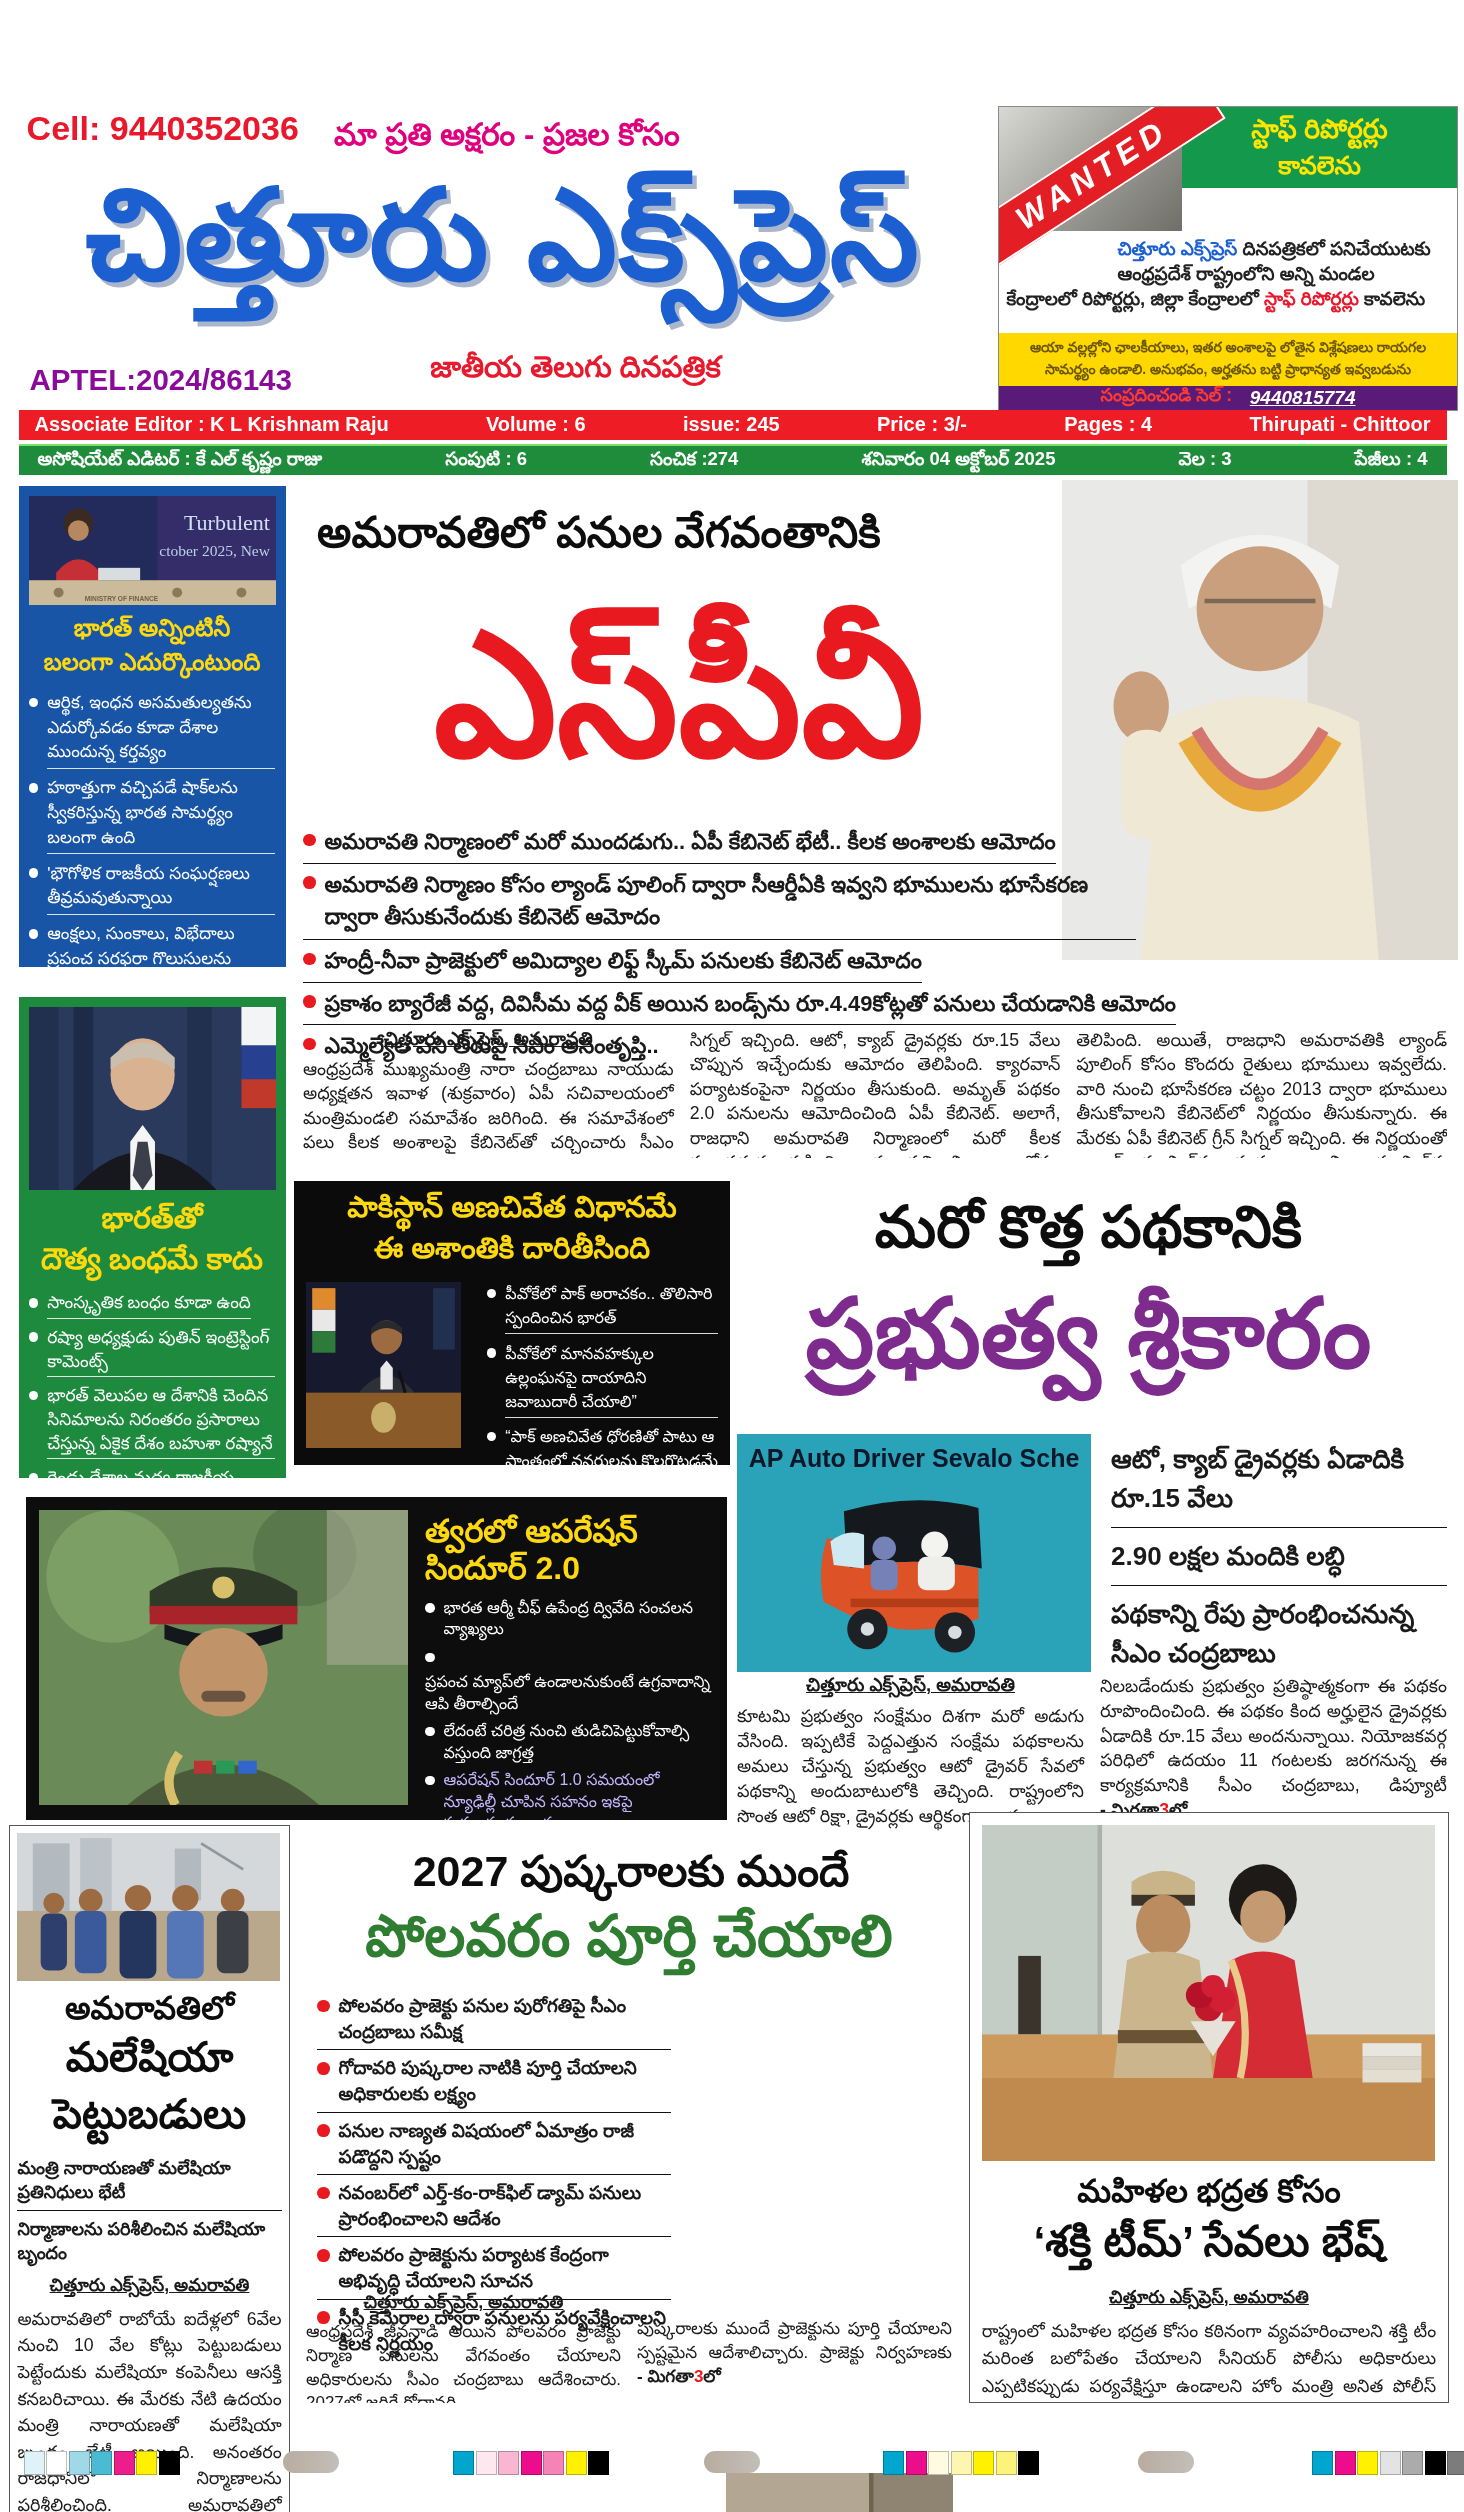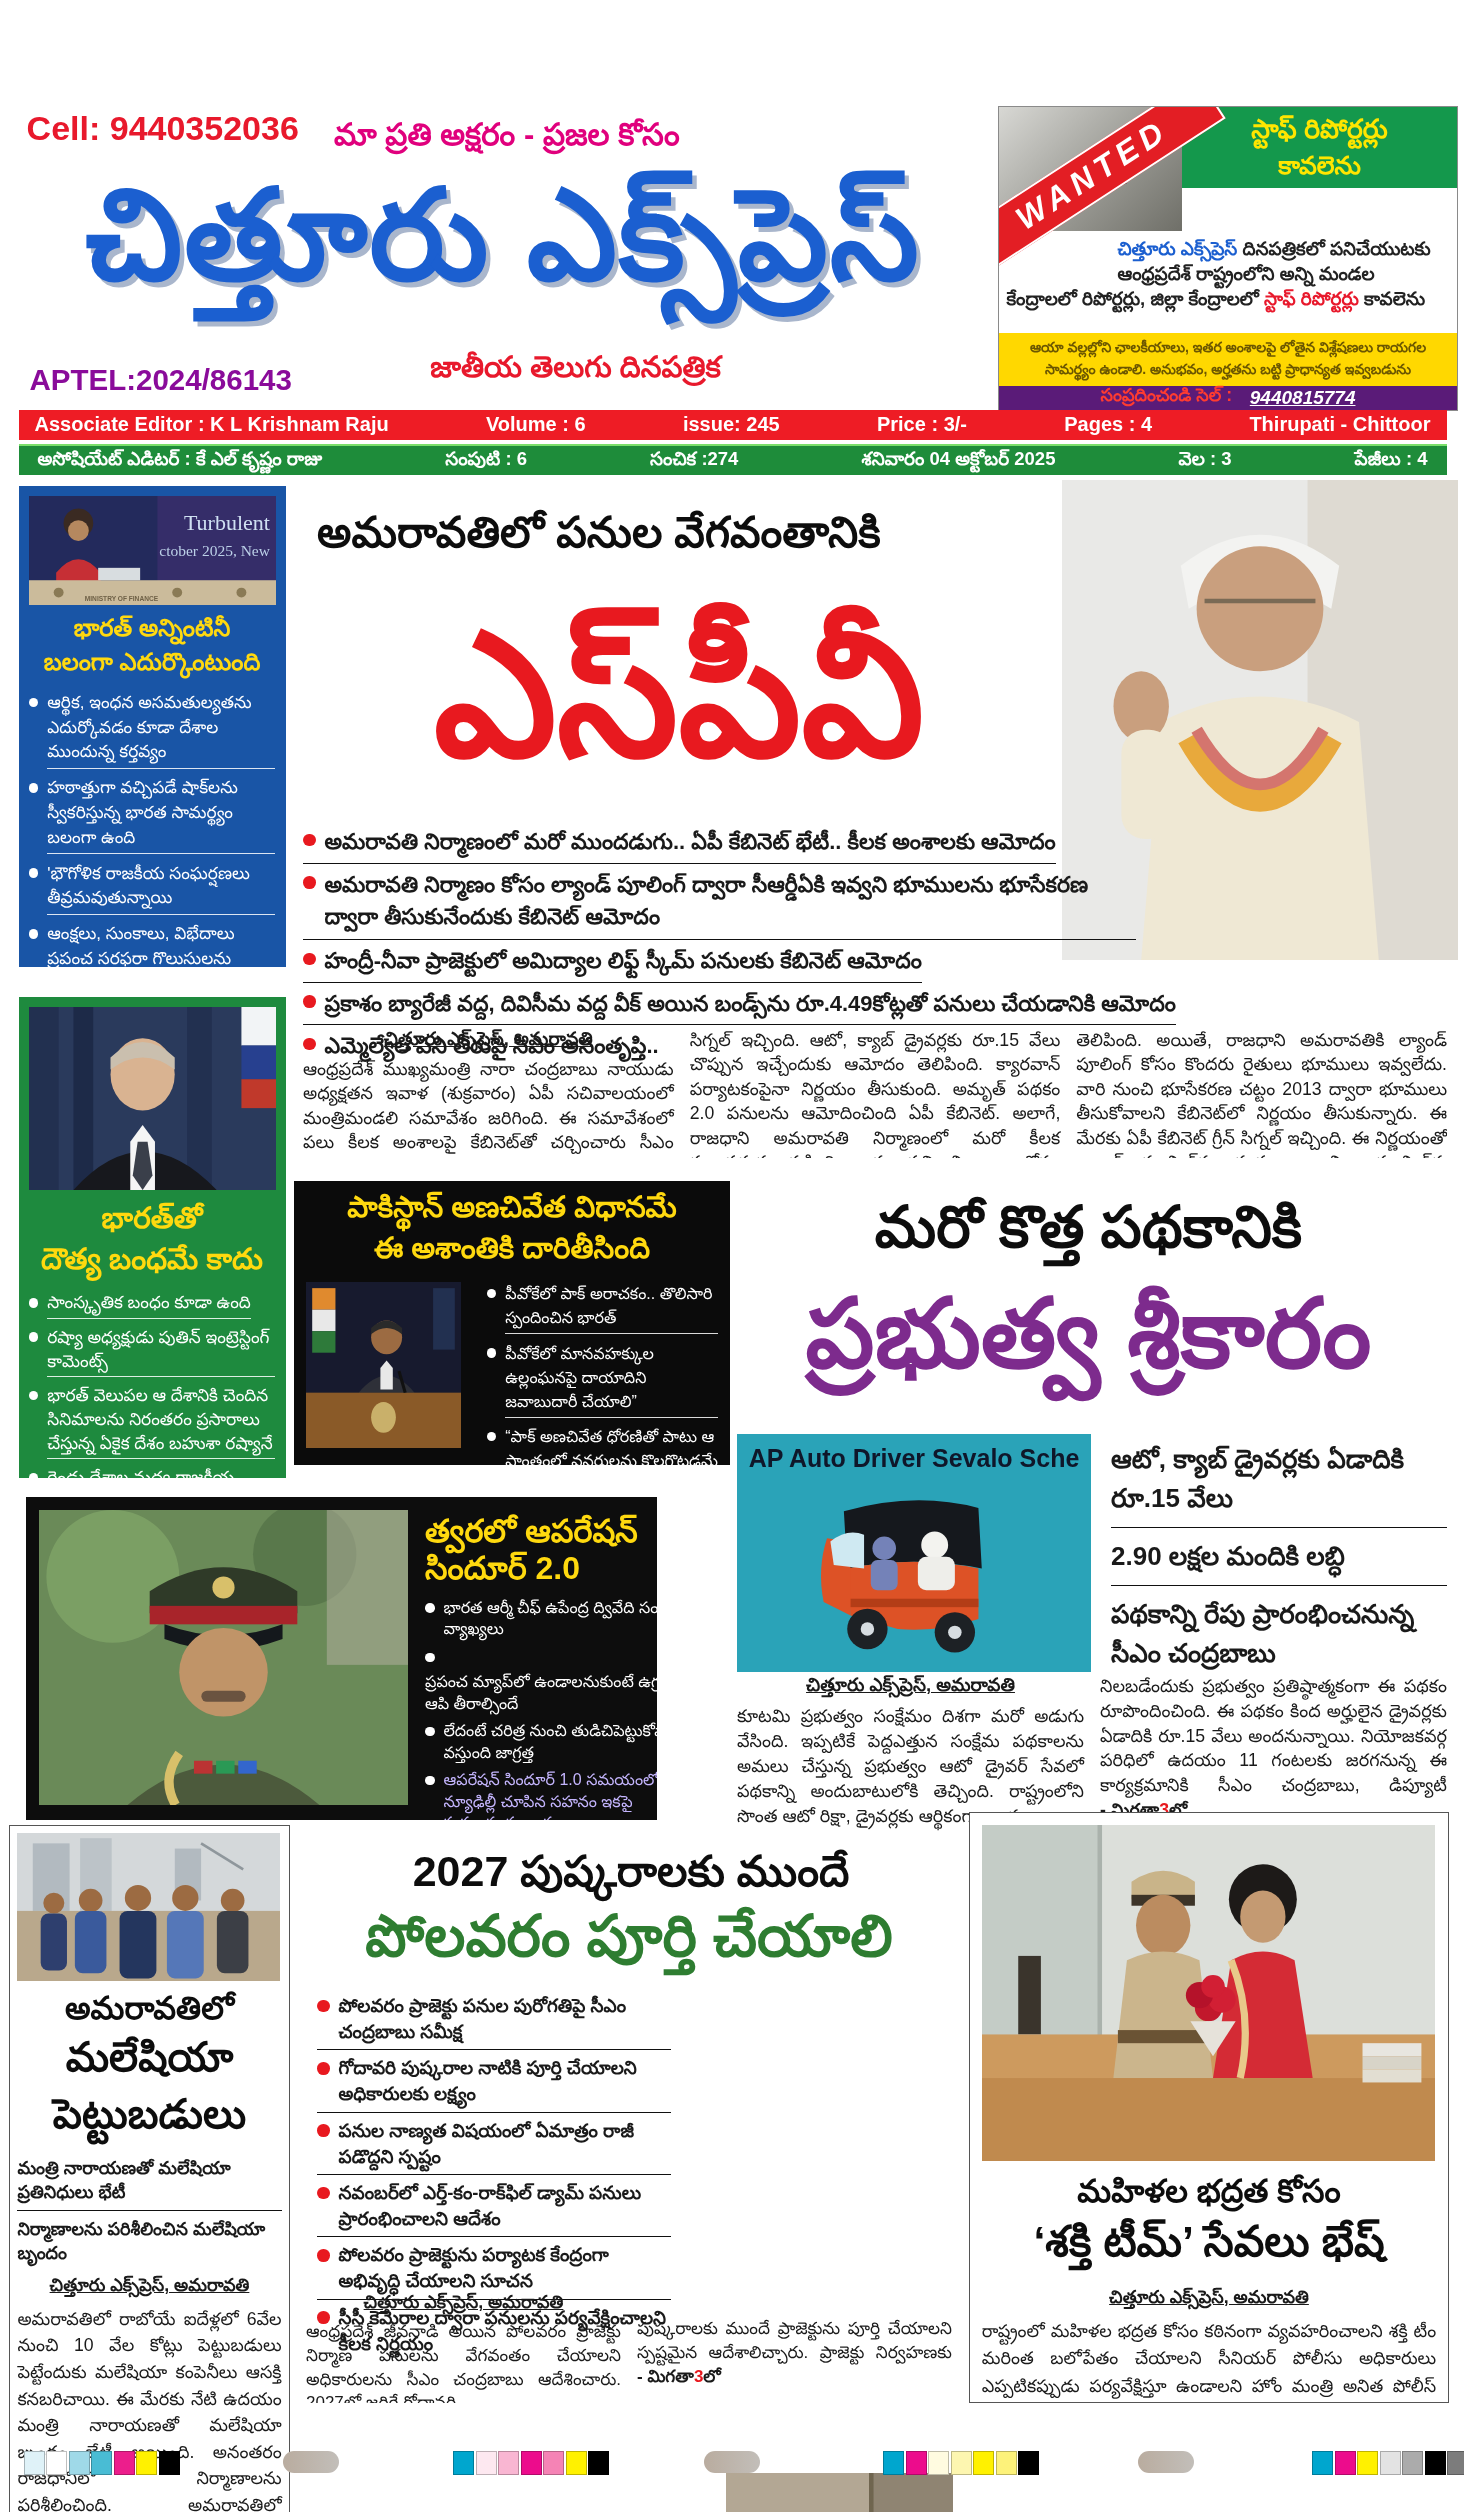--- a/index.html
+++ b/index.html
@@ -283,21 +283,21 @@
       <div class="j" style="font-size:17.7px;line-height:1.4;">కూటమి ప్రభుత్వం సంక్షేమం దిశగా మరో అడుగు వేసింది. ఇప్పటికే పెద్దఎత్తున సంక్షేమ పథకాలను అమలు చేస్తున్న ప్రభుత్వం ఆటో డ్రైవర్ సేవలో పథకాన్ని అందుబాటులోకి తెచ్చింది. రాష్ట్రంలోని సొంత ఆటో రిక్షా, డ్రైవర్లకు ఆర్థికంగా అండగా</div>
     </div>
     <div style="font-size:17.7px;line-height:1.4;text-align:justify;">
       <span>నిలబడేందుకు ప్రభుత్వం ప్రతిష్ఠాత్మకంగా ఈ పథకం రూపొందించింది. ఈ పథకం కింద అర్హులైన డ్రైవర్లకు ఏడాదికి రూ.15 వేలు అందనున్నాయి. నియోజకవర్గ పరిధిలో ఉదయం 11 గంటలకు జరగనున్న ఈ కార్యక్రమానికి సీఎం చంద్రబాబు, డిప్యూటీ</span>
       <span class="cont">
         <span>- మిగతా</span><span class="pg">3</span><span>లో</span>
       </span>
     </div>
   </div>
 
-  <div class="abs clip" style="left:26px;top:1497px;width:631px;height:323px;background:#0d0d0d;">
+  <div class="abs clip" style="left:26px;top:1497px;width:701px;height:323px;background:#0d0d0d;">
     <div class="abs photo" style="left:13.3px;top:13.3px;width:369px;height:295px;background:#6a8a58;">
       <svg viewBox="0 0 100 80" preserveAspectRatio="none" aria-hidden="true">
         <rect width="100" height="80" fill="#6a8a58"></rect>
         <circle cx="20" cy="18" r="18" fill="#7fa468" opacity="0.8"></circle>
         <circle cx="72" cy="12" r="14" fill="#58764a" opacity="0.9"></circle>
         <rect x="78" y="0" width="22" height="42" fill="#b8b2a4" opacity="0.5"></rect>
         <path d="M30 22 Q50 9 70 22 L70 28 30 28 Z" fill="#2f3a28"></path>
         <rect x="30" y="26" width="40" height="5" fill="#a8242a"></rect>
         <path d="M34 31 Q50 37 66 31 L66 35 Q50 41 34 35 Z" fill="#14181c"></path>
         <circle cx="50" cy="21" r="3" fill="#d8c06a"></circle>

